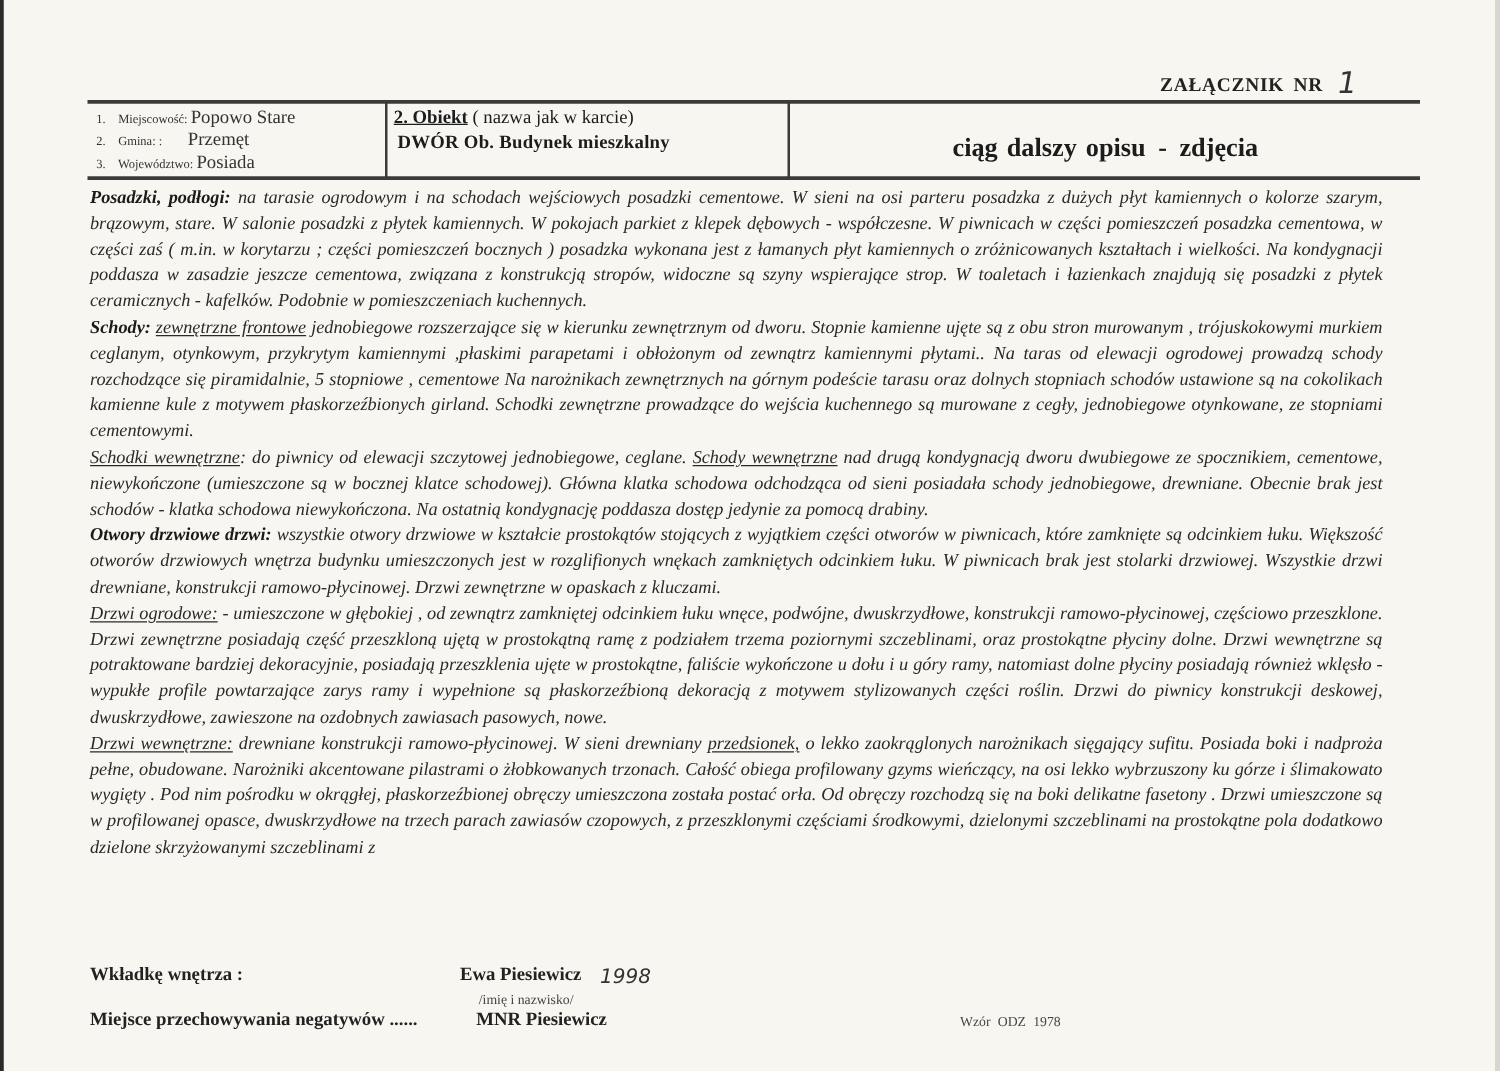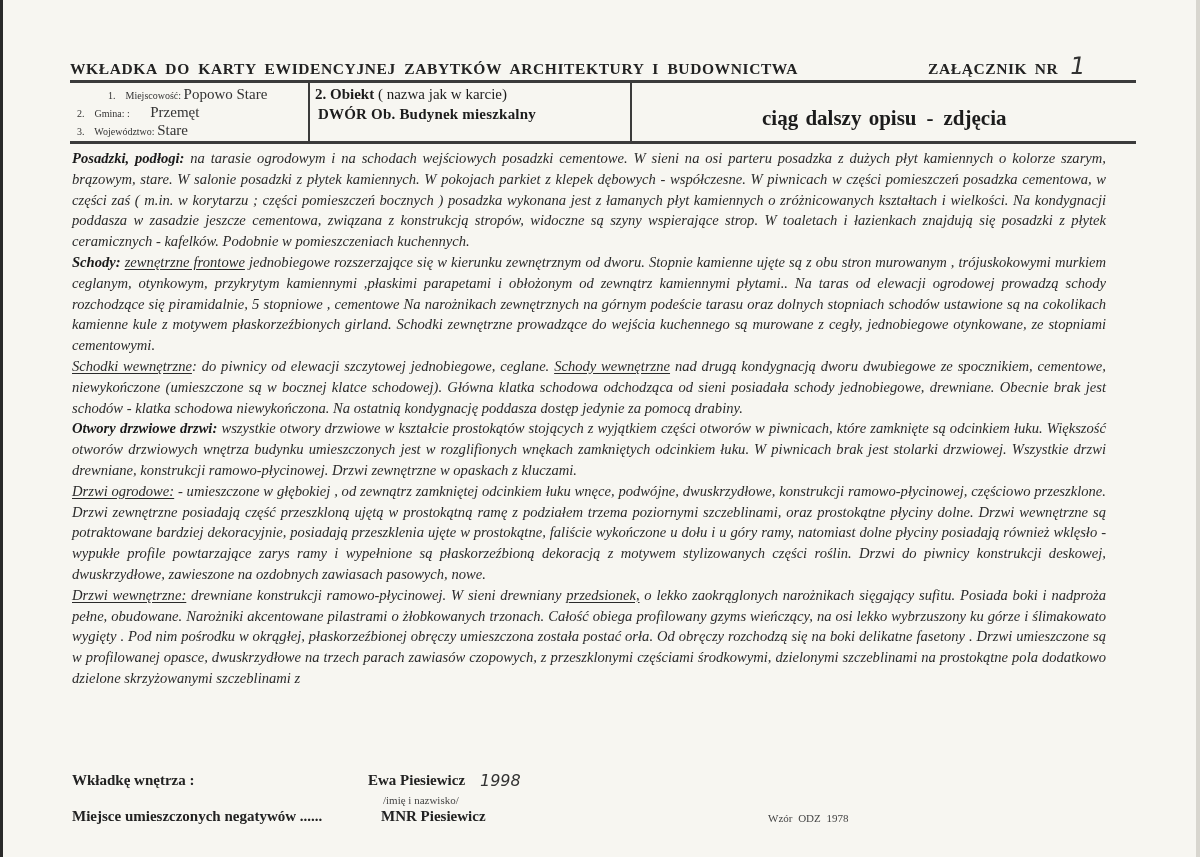--- a/index.html
+++ b/index.html
@@ -28,27 +28,27 @@
   .rule.top { top: 80px; }
   .rule.bottom { top: 141px; }
   .vdiv { position: absolute; top: 82px; width: 2px; height: 60px; background: #3b3b3b; }
   .vdiv.a { left: 308px; }
   .vdiv.b { left: 630px; }
 
   .loc { position: absolute; left: 77px; font-size: 10px; color: #333; }
   .loc .num { display: inline-block; width: 15px; }
   .loc .lbl { font-size: 10px; }
   .loc .val { font-size: 15px; color: #333; }
-  .loc.l1 { top: 86px; margin-left: 31px; }
+  .loc.l1 { top: 86px; }
   .loc.l2 { top: 104px; }
   .loc.l3 { top: 122px; }
   .loc.l2 .val { margin-left: 18px; }
 
   .obj-label { position: absolute; left: 315px; top: 86px; font-size: 15px; }
-  .obj-label b { font-weight: bold; }
+  .obj-label b { font-weight: bold; text-decoration: underline; }
   .obj-name { position: absolute; left: 318px; top: 106px; font-size: 15px; font-weight: bold; letter-spacing: 0.2px; text-align: center; }
   .cont-label { position: absolute; left: 762px; top: 106px; font-size: 21px; font-weight: bold; word-spacing: 2px; }
   .cont-label .sep { margin: 0 10px; }
 
   .body-text {
     position: absolute; left: 72px; top: 148px; width: 1034px;
     font-size: 14.6px; line-height: 20.8px; text-align: justify; color: #2a2a2a; font-style: italic;
   }
   .body-text p { margin: 0; }
   .body-text b { font-weight: bold; color: #1a1a1a; }
@@ -63,21 +63,20 @@
   .f-neg-value { left: 381px; top: 808px; }
   .f-template { position: absolute; left: 768px; top: 812px; font-size: 11px; color: #444; word-spacing: 3px; }
 </style>
 </head>
 <body>
 
 <div class="page-edge-left"></div>
 <div class="page-edge-right"></div>
 
 <div class="title-row">
-  <span class="title-main">WKŁADKA DO KARTY EWIDENCYJNEJ ZABYTKÓW ARCHITEKTURY I BUDOWNICTWA</span>
   <span class="title-annex">ZAŁĄCZNIK NR</span>
   <span class="annex-num">1</span>
 </div>
 
 <div class="rule top"></div>
 <div class="vdiv a"></div>
 <div class="vdiv b"></div>
 <div class="rule bottom"></div>
 
 <div class="loc l1">
@@ -86,21 +85,21 @@
   <span class="val">Popowo Stare</span>
 </div>
 <div class="loc l2">
   <span class="num">2.</span>
   <span class="lbl">Gmina: :</span>
   <span class="val">Przemęt</span>
 </div>
 <div class="loc l3">
   <span class="num">3.</span>
   <span class="lbl">Województwo:</span>
-  <span class="val">Stare</span>
+  <span class="val">Posiada</span>
 </div>
 
 <div class="obj-label"><b>2. Obiekt</b><span> ( nazwa jak w karcie)</span></div>
 <div class="obj-name">DWÓR Ob. Budynek mieszkalny</div>
 
 <div class="cont-label">
   <span>ciąg dalszy opisu</span><span class="sep">-</span><span>zdjęcia</span>
 </div>
 
 <div class="body-text">
@@ -109,15 +108,15 @@
   <p><u>Schodki wewnętrzne</u><span>: do piwnicy od elewacji szczytowej jednobiegowe, ceglane. </span><u>Schody wewnętrzne</u><span> nad drugą kondygnacją dworu dwubiegowe ze spocznikiem, cementowe, niewykończone (umieszczone są w bocznej klatce schodowej). Główna klatka schodowa odchodząca od sieni posiadała schody jednobiegowe, drewniane. Obecnie brak jest schodów - klatka schodowa niewykończona. Na ostatnią kondygnację poddasza dostęp jedynie za pomocą drabiny.</span></p>
   <p><b>Otwory drzwiowe drzwi:</b><span> wszystkie otwory drzwiowe w kształcie prostokątów stojących z wyjątkiem części otworów w piwnicach, które zamknięte są odcinkiem łuku. Większość otworów  drzwiowych wnętrza budynku umieszczonych jest w  rozglifionych wnękach zamkniętych odcinkiem łuku. W piwnicach brak  jest stolarki drzwiowej.  Wszystkie drzwi drewniane, konstrukcji ramowo-płycinowej. Drzwi zewnętrzne w opaskach z kluczami.</span></p>
   <p><u>Drzwi ogrodowe:</u><span> - umieszczone w głębokiej , od zewnątrz zamkniętej odcinkiem łuku wnęce, podwójne, dwuskrzydłowe, konstrukcji ramowo-płycinowej, częściowo przeszklone. Drzwi zewnętrzne  posiadają część przeszkloną  ujętą w prostokątną ramę z podziałem trzema poziornymi szczeblinami, oraz prostokątne płyciny dolne. Drzwi wewnętrzne  są potraktowane  bardziej dekoracyjnie, posiadają przeszklenia ujęte w prostokątne, faliście wykończone u dołu i u góry ramy, natomiast dolne płyciny posiadają również wklęsło - wypukłe profile  powtarzające zarys ramy i wypełnione są płaskorzeźbioną dekoracją z motywem stylizowanych części roślin.  Drzwi do piwnicy konstrukcji deskowej, dwuskrzydłowe, zawieszone na ozdobnych zawiasach pasowych, nowe.</span></p>
   <p><u>Drzwi wewnętrzne:</u><span>    drewniane konstrukcji ramowo-płycinowej. W sieni drewniany </span><u>przedsionek,</u><span> o lekko zaokrąglonych narożnikach sięgający sufitu. Posiada boki i nadproża pełne, obudowane. Narożniki akcentowane pilastrami o żłobkowanych trzonach. Całość obiega profilowany gzyms wieńczący, na osi lekko wybrzuszony ku górze i ślimakowato wygięty . Pod nim pośrodku w okrągłej, płaskorzeźbionej  obręczy umieszczona została postać orła. Od obręczy rozchodzą się na boki delikatne fasetony . Drzwi umieszczone są w profilowanej opasce, dwuskrzydłowe na  trzech parach zawiasów czopowych, z przeszklonymi  częściami  środkowymi, dzielonymi szczeblinami  na prostokątne pola  dodatkowo dzielone skrzyżowanymi szczeblinami z</span></p>
 </div>
 
 <div class="footer f-founder-label">Wkładkę wnętrza :</div>
 <div class="footer f-founder-name">Ewa Piesiewicz</div>
 <div class="f-year">1998</div>
 <div class="f-caption">/imię i nazwisko/</div>
-<div class="footer f-neg-label">Miejsce umieszczonych negatywów ......</div>
+<div class="footer f-neg-label">Miejsce przechowywania negatywów ......</div>
 <div class="footer f-neg-value">MNR Piesiewicz</div>
 <div class="f-template">Wzór  ODZ 1978</div>
 
 </body></html>

